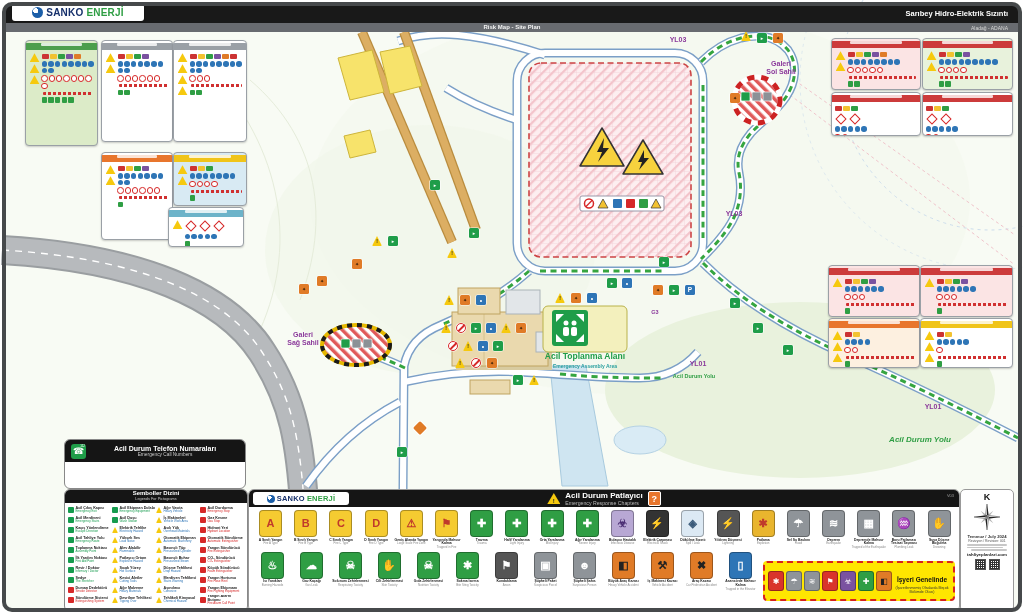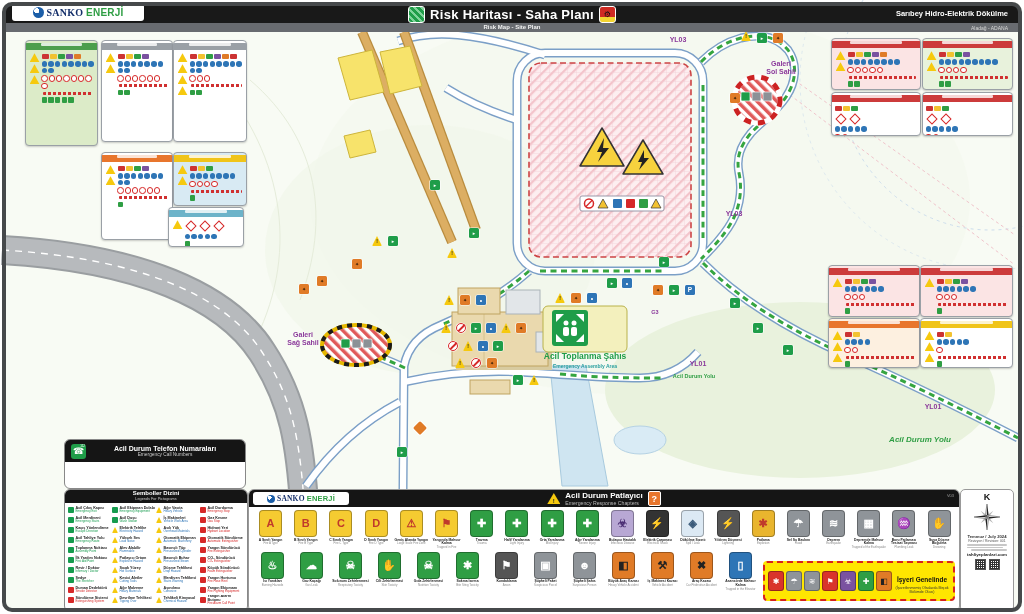--- a/index.html
+++ b/index.html
@@ -4,21 +4,21 @@
 <style>
   html,body{margin:0;padding:0;background:#fff;font-family:"Liberation Sans",sans-serif;}
   #page{position:relative;width:1024px;height:614px;background:#fff;overflow:hidden;}
   .bg{position:absolute;inset:2px;border-radius:9px;background:#f8fbf4;}
   .frame{position:absolute;inset:2px;border:4px solid #46494b;border-radius:10px;pointer-events:none;z-index:60;}
   
   .hdr-black{position:absolute;left:5px;top:5px;width:1014px;height:18px;background:#191919;z-index:20;}
   .hdr-gray{position:absolute;left:5px;top:23px;width:1014px;height:9px;background:#686b70;z-index:20;}
   .logo-box{position:absolute;left:12px;top:4px;width:132px;height:17px;background:#fff;border-radius:3px;display:flex;align-items:center;justify-content:center;gap:3px;z-index:25;box-shadow:0 0 2px rgba(0,0,0,.5);}
   .swirl{width:11px;height:11px;border-radius:50%;background:radial-gradient(circle at 34% 34%,#fff 24%,#1b5ea8 26%);}
-  .brand1{font-size:10px;font-weight:800;color:#16306b;letter-spacing:.2px;font-family:Liberation Serif, serif;}
+  .brand1{font-size:10px;font-weight:800;color:#16306b;letter-spacing:.2px;}
   .brand2{font-size:10px;font-weight:800;color:#2f9e44;letter-spacing:.2px;}
   .hdr-center{position:absolute;left:0;top:5px;width:1024px;height:18px;display:flex;align-items:center;justify-content:center;gap:5px;z-index:22;}
   .hic{width:15px;height:15px;border-radius:3px;border:1px solid #fff;}
   .hic.green{background:repeating-linear-gradient(45deg,#1f9d49 0 3px,#7fd39a 3px 5px);}
   .hic.red{background:linear-gradient(#cf2a23 70%,#f3d430 70%);display:flex;align-items:center;justify-content:center;color:#111;font-size:8px;}
   .hdr-title{color:#fff;font-size:13px;font-weight:800;letter-spacing:.3px;}
   .hdr-sub{position:absolute;left:0;top:24px;width:1024px;text-align:center;color:#f2f2f2;font-size:6px;font-weight:700;z-index:22;}
   .hdr-plant{position:absolute;right:16px;top:9px;color:#fff;font-size:7.5px;font-weight:700;z-index:22;}
   .hdr-loc{position:absolute;right:16px;top:24.5px;color:#d8d8d8;font-size:5px;z-index:22;}
   
@@ -404,21 +404,21 @@
       <div class="lb purple" style="left: 734px; top: 214px;"><span>YL03</span></div>
       <div class="lb purple" style="left: 781px; top: 68px;"><span>Galeri
 Sol Sahil</span></div>
       <div class="lb purple" style="left: 303px; top: 339px;"><span>Galeri
 Sağ Sahil</span></div>
       <div class="lb purple sm" style="left: 655px; top: 312px;"><span>G3</span></div>
       <div class="lb purple" style="left: 698px; top: 364px;"><span>YL01</span></div>
       <div class="lb green sm" style="left: 694px; top: 376px;"><span>Acil Durum Yolu</span></div>
       <div class="lb purple" style="left: 933px; top: 407px;"><span>YL01</span></div>
       <div class="lb green-i" style="left: 920px; top: 440px;"><span>Acil Durum Yolu</span></div>
-      <div class="lb asm-tr" style="left: 585px; top: 357px;"><span>Acil Toplanma Şahıs</span></div>
+      <div class="lb asm-tr" style="left: 585px; top: 357px;"><span>Acil Toplanma Alanı</span></div>
       <div class="lb asm-en" style="left: 585px; top: 367px;"><span>Emergency Assembly Area</span></div>
     </div>
 
   <div id="cards" class="layer">
 
       <div class="card" style="left: 25px; top: 40px; width: 71px; height: 104px; background: rgb(220, 235, 200);">
         <div class="card-hdr" style="background: rgb(76, 158, 76);"></div>
         <div class="card-bd">
           <div class="card-tris">
             <i class="dot tri"></i>
@@ -1363,23 +1363,18 @@
     </div>
   </div>
 
   <div class="hdr-black"></div>
   <div class="hdr-gray"></div>
   <div class="logo-box">
     <span class="swirl"></span>
     <span class="brand1">SANKO</span>
     <span class="brand2">ENERJİ</span>
   </div>
-  <div class="hdr-center">
-    <span class="hic green"></span>
-    <span class="hdr-title">Risk Haritası - Saha Planı</span>
-    <span class="hic red">⚙</span>
-  </div>
   <div class="hdr-sub">Risk Map - Site Plan</div>
-  <div class="hdr-plant">Sarıbey Hidro-Elektrik Dökülme</div>
+  <div class="hdr-plant">Sarıbey Hidro-Elektrik Sızıntı</div>
   <div class="hdr-loc">Aladağ - ADANA</div>
 
   <div class="frame"></div>
 </div>
 
 </body></html>

